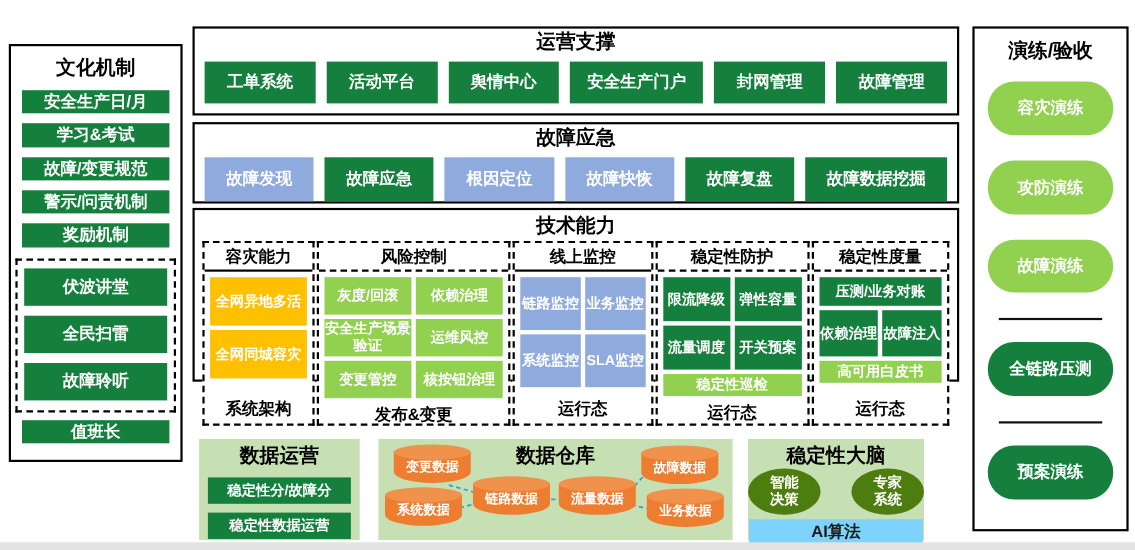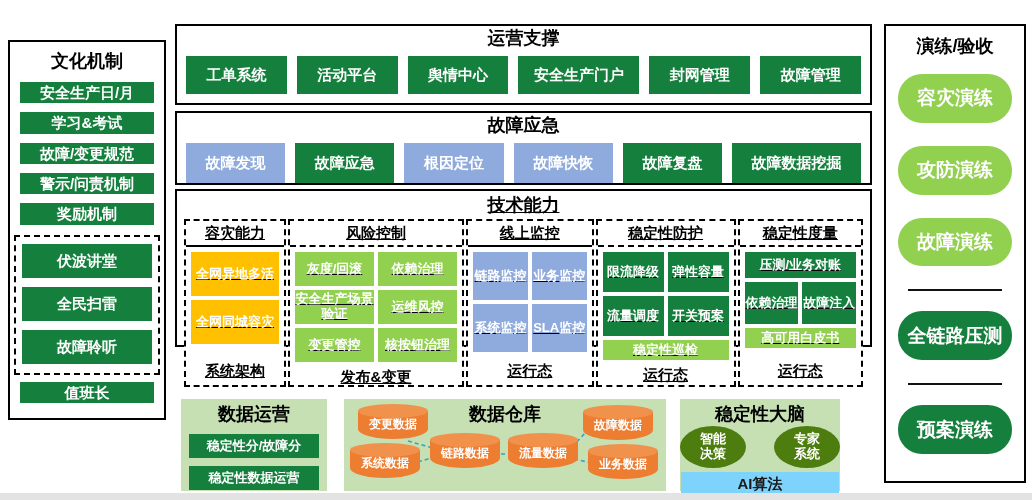--- a/index.html
+++ b/index.html
@@ -20,34 +20,34 @@
 
   
   .left-panel { left:8px; top:40px; width:158px; height:380px; padding:4px 10px 6px; display:flex; flex-direction:column; }
   .left-panel .big-title { margin:3px 0 9px; }
   .lbox { height:34px; font-size:15px; margin-bottom:9px; }
   .dash-group { border:2px dashed #000; margin:1px -6px 7px; padding:7px 6px 0; }
 
   
   .right-panel { left:884px; top:24px; width:142px; height:459px; padding:4px 12px; display:flex; flex-direction:column; }
   .right-panel .big-title { margin:4px 0 16px; }
-  .rbox { height:52px; font-size:19px; margin-bottom:23px;border-radius:24px; }
+  .rbox { height:52px; font-size:15px; margin-bottom:23px;border-radius:24px; }
   .sep { border:none; border-top:2px solid #111; width:82%; margin:0 auto 20px; }
 
   
   .mid { left:175px; width:697px; }
   .ops-panel { top:24px; height:81px; }
   .emg-panel { top:111px; height:74px; }
   .hrow { display:flex; gap:10px; padding:6px 9px 0; }
   .hrow .box { flex:1; height:38px; font-size:15px; }
   .emg-panel .hrow .box { height:40px; }
   .grow { flex:1.3 !important; }
 
   
-  .tech-panel { top:189px; height:158px;text-decoration:underline; }
+  .tech-panel { top:189px; height:158px; }
   .tech-panel .big-title { margin:2px 0 1px; }
   .tech-row { display:flex; gap:2px; padding:1px 7px 6px; height:168px; }
   .tpanel { border:2px dashed #000; display:flex; flex-direction:column; box-sizing:border-box; background:#fff; }
   .ptitle { text-align:center; font-weight:bold; font-size:15px; padding:3px 0 2px; }
   .sep-solid { border-bottom:2px solid #000; }
   .sep-dash  { border-bottom:2px dashed #000; }
   .pcontent { display:flex; flex-wrap:wrap; gap:4px; padding:5px; align-content:flex-start; }
   .pfooter { margin-top:auto; text-align:center; font-weight:bold; font-size:15px; padding:1px 0 4px; }
   .ti { font-size:13px; }
   .half { width:calc(50% - 2px); }

